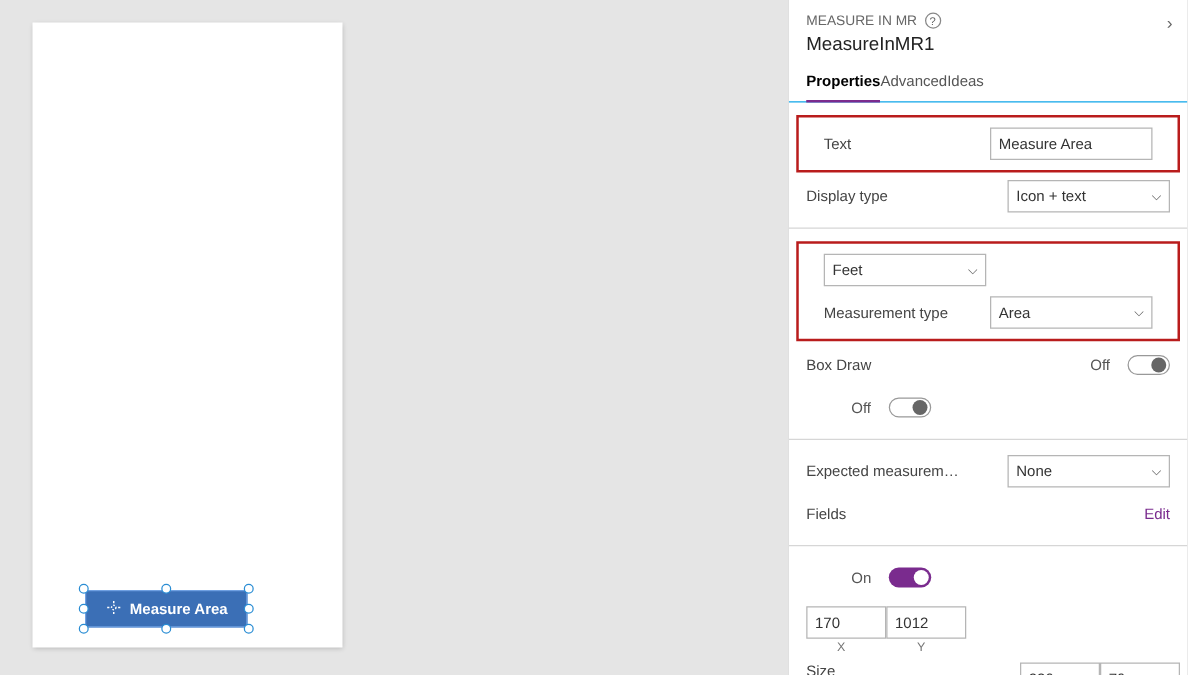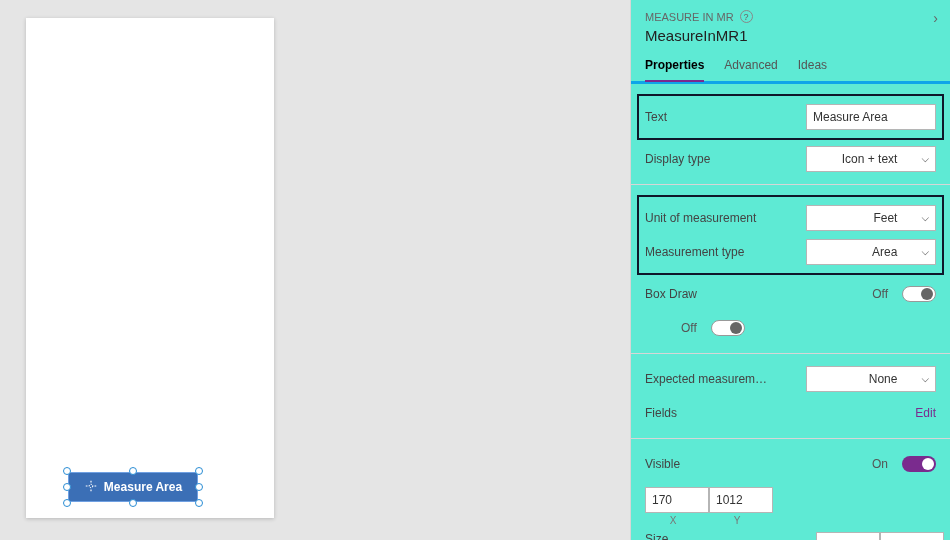--- a/index.html
+++ b/index.html
@@ -7,36 +7,36 @@
 .root { display: flex; width: 100%; height: 100%; }
 .canvas-area { flex: 1; position: relative; background: #e5e5e5; }
 .artboard { position: absolute; left: 26px; top: 18px; width: 248px; height: 500px; background: #fff; box-shadow: 0 1px 4px rgba(0,0,0,0.2); }
 .control-wrap { position: absolute; left: 42px; top: 454px; width: 130px; height: 30px; }
 .control { width: 100%; height: 100%; background: #3b6fb6; color: #fff; font-size: 12px; font-weight: 600; display: flex; align-items: center; justify-content: center; gap: 6px; border: 1px solid #6fa0e2; }
 .control svg { width: 14px; height: 14px; }
 .handle { position: absolute; width: 8px; height: 8px; border: 1px solid #2a8dd4; background: #fff; border-radius: 50%; }
 .h-tl { left: -5px; top: -5px; } .h-tm { left: 50%; top: -5px; margin-left: -4px; } .h-tr { right: -5px; top: -5px; }
 .h-ml { left: -5px; top: 50%; margin-top: -4px; } .h-mr { right: -5px; top: 50%; margin-top: -4px; }
 .h-bl { left: -5px; bottom: -5px; } .h-bm { left: 50%; bottom: -5px; margin-left: -4px; } .h-br { right: -5px; bottom: -5px; }
-.panel { width: 320px; background: #5eead4; border-left: 1px solid #d6d6d6; display: flex; flex-direction: column; overflow: hidden; }
+.panel { width: 320px; background: #ffffff; border-left: 1px solid #d6d6d6; display: flex; flex-direction: column; overflow: hidden; }
 .panel-header { padding: 10px 14px 0 14px; font-size: 11px; color: #666; display: flex; align-items: center; position: relative; }
 .panel-header .help { display: inline-flex; width: 13px; height: 13px; border: 1px solid #888; border-radius: 50%; font-size: 9px; align-items: center; justify-content: center; margin-left: 6px; color: #666; }
 .panel-header .chev { position: absolute; right: 12px; top: 10px; font-size: 14px; color: #666; }
 .instance-name { padding: 4px 14px 8px 14px; font-size: 15px; color: #222; }
-.tabs { display: flex; gap: 20px; padding: 0 14px; border-bottom: 3px solid #0ea5e9; font-size: 12px; }
+.tabs { display: flex; padding: 0 14px; border-bottom: 1px solid #0ea5e9; font-size: 12px; }
 .tab { padding: 6px 0 8px 0; color: #555; cursor: pointer; }
 .tab.active { color: #000; font-weight: 600; border-bottom: 2px solid #7a2b8e; margin-bottom: -1px; }
 .section { border-bottom: 1px solid #d6d6d6; padding: 8px 14px; }
 .row { display: flex; align-items: center; min-height: 34px; font-size: 12px; color: #444; gap: 8px; }
 .row .label { flex: 1; }
 .row .field { width: 130px; }
 .input, .select { width: 100%; height: 26px; border: 1px solid #b5b5b5; background: #fff; font-size: 12px; padding: 0 6px; color: #333; }
-.select { display: flex; align-items: center; justify-content: flex-end; gap: 24px; }
+.select { display: flex; align-items: center; justify-content: space-between; }
 .select .chev { font-size: 10px; color: #555; }
-.hl { border: 2px solid #0f172a; padding: 4px 6px; margin: 2px -8px; }
+.hl { border: 2px solid #b91c1c; padding: 4px 20px; margin: 2px -8px; }
 .toggle-row .state { font-size: 12px; color: #555; margin-right: 6px; margin-left: 36px; }
 .toggle { width: 34px; height: 16px; border-radius: 10px; position: relative; }
 .toggle.off { background: #fff; border: 1px solid #999; }
 .toggle.off .knob { position: absolute; right: 2px; top: 1px; width: 12px; height: 12px; background: #666; border-radius: 50%; }
 .toggle.on { background: #7a2b8e; }
 .toggle.on .knob { position: absolute; right: 2px; top: 2px; width: 12px; height: 12px; background: #fff; border-radius: 50%; }
 .edit-link { color: #7a2b8e; font-size: 12px; }
 .doublefield { display: flex; gap: 8px; }
 .doublefield .col { width: 56px; text-align: center; }
 .doublefield .input { width: 64px; }
@@ -99,21 +99,20 @@
             <span>Icon + text</span>
             <span class="chev">⌵</span>
           </div>
         </div>
       </div>
     </div>
 
     <div class="section">
       <div class="hl">
         <div class="row">
-          <div class="label">Unit of measurement</div>
           <div class="field">
             <div class="select">
               <span>Feet</span>
               <span class="chev">⌵</span>
             </div>
           </div>
         </div>
         <div class="row">
           <div class="label">Measurement type</div>
           <div class="field">
@@ -150,21 +149,20 @@
         </div>
       </div>
       <div class="row">
         <div class="label">Fields</div>
         <span class="edit-link">Edit</span>
       </div>
     </div>
 
     <div class="section" style="border-bottom:none;">
       <div class="row toggle-row">
-        <div class="label">Visible</div>
         <span class="state">On</span>
         <div class="toggle on">
             <div class="knob"></div>
           </div>
       </div>
       <div class="row posrow">
         <div class="doublefield">
           <div class="col">
             <input class="input" value="170" style="">
             <div class="sublabel">X</div>

